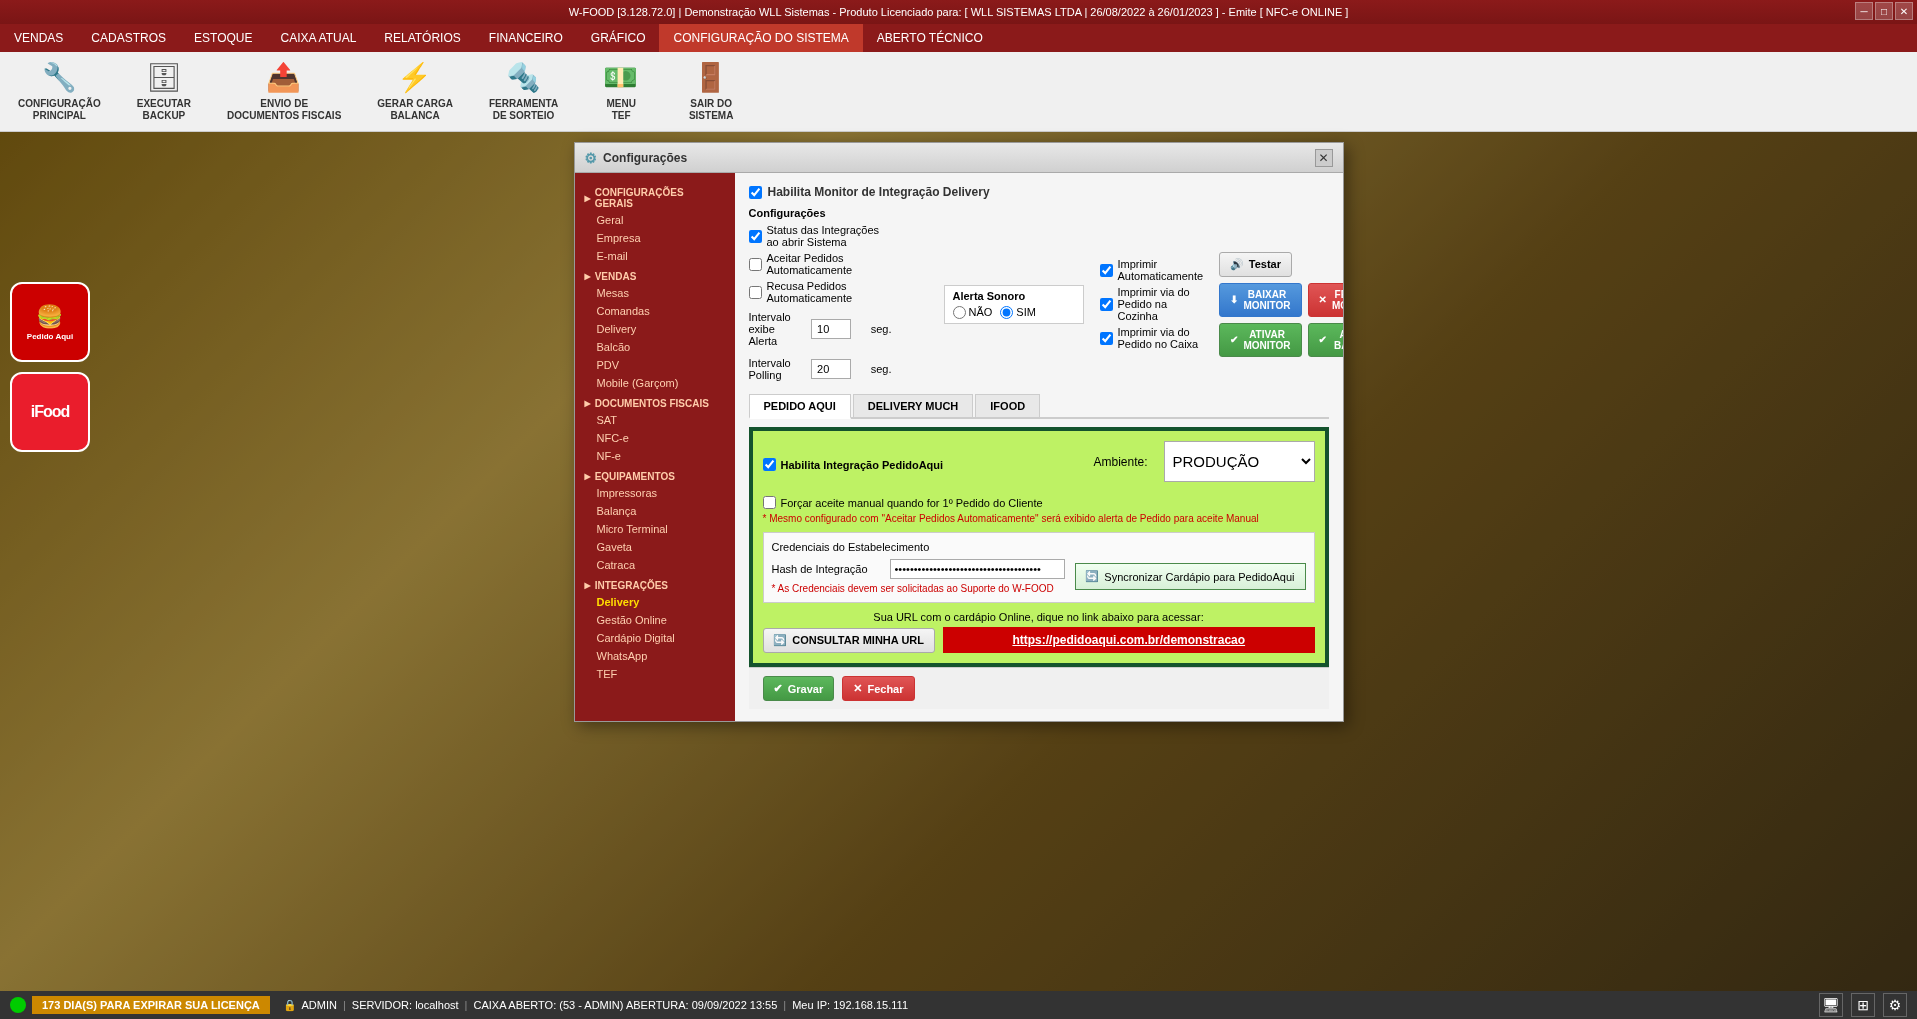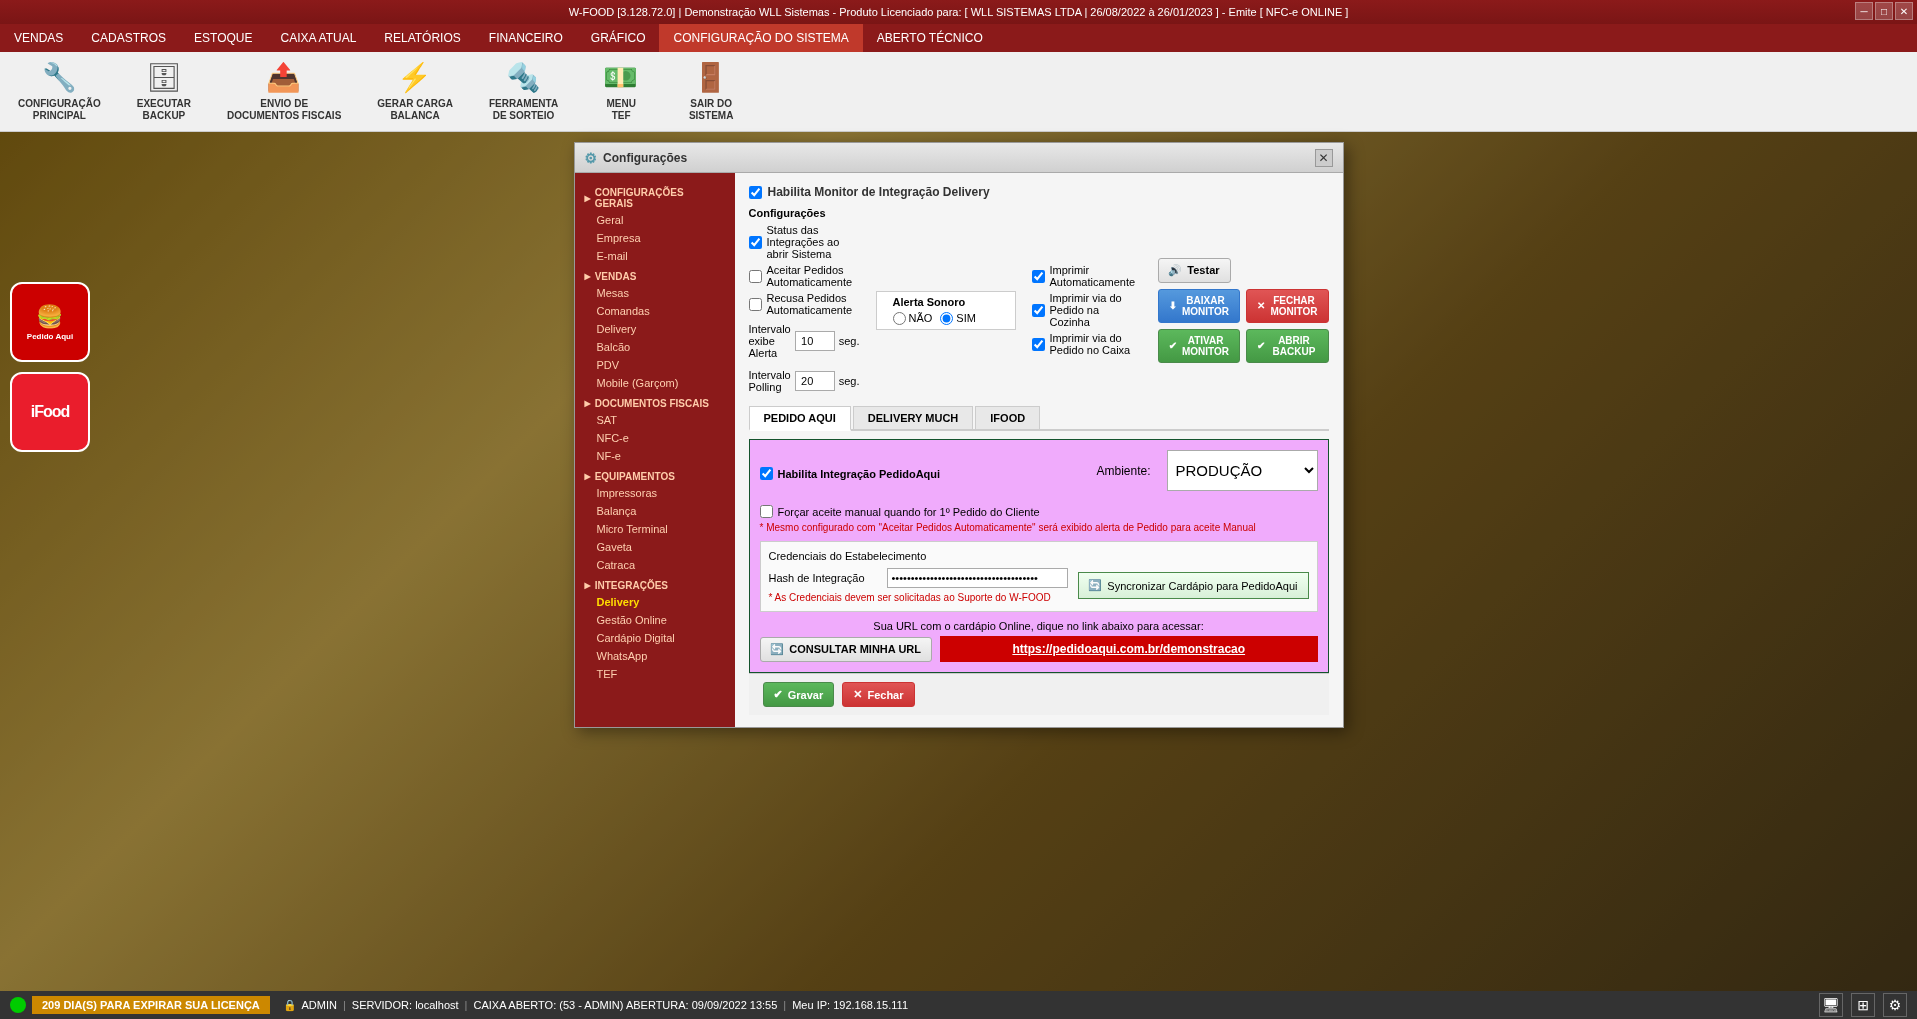--- a/index.html
+++ b/index.html
@@ -167,43 +167,44 @@
       font-size: 12px; font-weight: bold; color: #333; margin-bottom: 8px;
       display: flex; align-items: center; gap: 6px;
     }
     .checkbox-label {
       display: flex; align-items: center; gap: 5px; font-size: 11px; cursor: pointer;
     }
     input[type=checkbox] { width: 13px; height: 13px; }
     input[type=radio] { width: 13px; height: 13px; }
 
     .alert-sonoro-box {
-      border: 1px solid #ccc; padding: 4px 16px; background: #fff;
+      border: 1px solid #ccc; padding: 4px 8px; background: #fff;
       font-size: 11px;
+      margin-left: 36px;
     }
     .alert-sonoro-title { font-weight: bold; font-size: 11px; margin-bottom: 4px; }
 
     .btn {
       display: inline-flex; align-items: center; justify-content: center; gap: 5px;
       padding: 5px 10px; font-size: 11px; cursor: pointer; border: 1px solid #aaa;
       background: linear-gradient(to bottom, #f5f5f5, #e0e0e0);
       border-radius: 3px; font-weight: 600;
     }
 
     .btn-green { border-color: #4a8a4a; color: #fff; background: linear-gradient(to bottom, #5cb85c, #449944); }
     .btn-red { border-color: #cc3333; color: #fff; background: linear-gradient(to bottom, #e05555, #cc3333); }
     .btn-blue { border-color: #3377cc; color: #fff; background: linear-gradient(to bottom, #5599dd, #3377cc); }
 
     .action-btns {
       display: flex; flex-direction: column; gap: 6px; margin-left: auto;
     }
     .action-btns-row { display: flex; gap: 6px; }
 
     .interval-row {
-      display: flex; align-items: center; gap: 4px; font-size: 11px; margin: 3px 0;
+      display: flex; align-items: center; gap: 20px; font-size: 11px; margin: 3px 0;
     }
     .number-input {
       width: 40px; height: 20px; border: 1px solid #aaa; text-align: center;
       font-size: 11px; padding: 1px;
     }
 
     
     .tab-bar {
       display: flex; gap: 0; margin: 10px 0 8px 0; border-bottom: 2px solid #ccc;
     }
@@ -491,21 +492,21 @@
             </div>
           </div>
         </div>
 
         <div class="tab-bar">
           <div class="tab active">PEDIDO AQUI</div>
           <div class="tab">DELIVERY MUCH</div>
           <div class="tab">IFOOD</div>
         </div>
 
-        <div style="border:1px solid #14532d;padding:10px;background:#f0abfc;">
+        <div style="border:4px solid #14532d;padding:10px;background:#bef264;">
           <div style="display:flex;align-items:center;justify-content:space-between;margin-bottom:8px;">
             <label class="checkbox-label">
               <input type="checkbox" checked="" style="">
               <span style="font-weight:bold;">Habilita Integração PedidoAqui</span>
             </label>
             <div class="ambiente-row">
               <span>Ambiente:</span>
               <select class="ambiente-select">
                 <option>PRODUÇÃO</option>
                 <option>HOMOLOGAÇÃO</option>
@@ -559,21 +560,21 @@
             <span>Fechar</span>
           </button>
         </div>
       </div>
     </div>
   </div>
 </div>
 
 <div class="status-bar">
   <span class="green-dot"></span>
-  <span class="status-license">209 DIA(S) PARA EXPIRAR SUA LICENÇA</span>
+  <span class="status-license">173 DIA(S) PARA EXPIRAR SUA LICENÇA</span>
   <span class="lock-icon">🔒</span>
   <span>ADMIN</span>
   <span class="status-sep">|</span>
   <span>SERVIDOR: localhost</span>
   <span class="status-sep">|</span>
   <span>CAIXA ABERTO: (53 - ADMIN) ABERTURA: 09/09/2022 13:55</span>
   <span class="status-sep">|</span>
   <span>Meu IP: 192.168.15.111</span>
   <div class="status-icons">
     <div class="status-icon-box">🖥</div>

